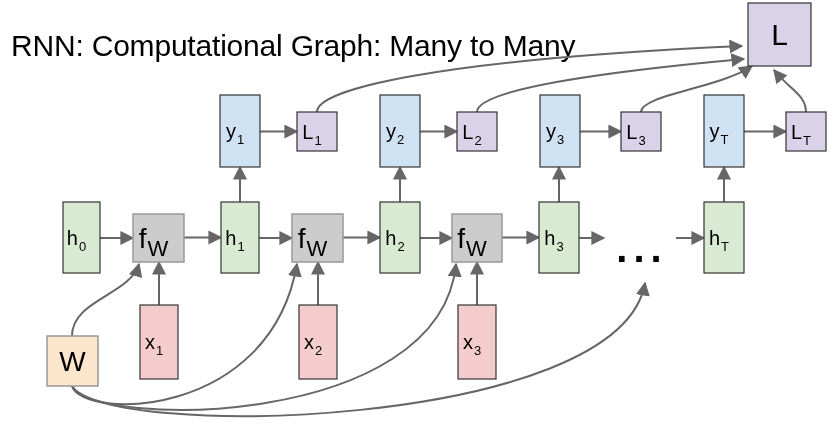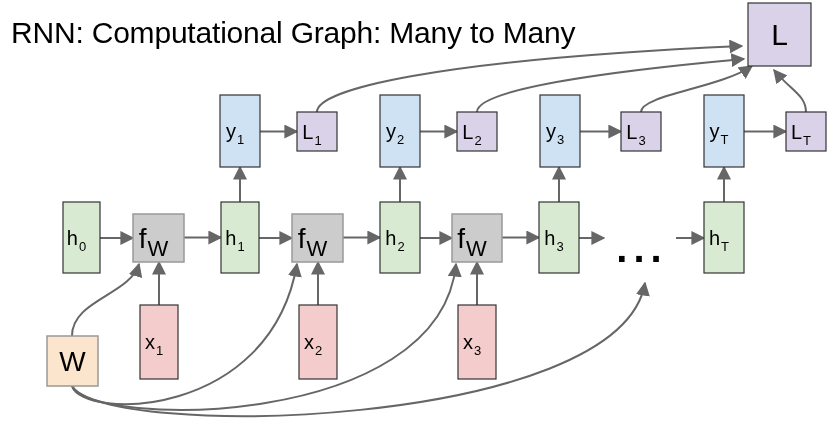--- a/index.html
+++ b/index.html
@@ -1,18 +1,18 @@
 <!DOCTYPE html>
 <html><head>
   <meta charset="utf-8">
   <style>
     html, body { margin: 0; padding: 0; background: #ffffff; }
     body { width: 835px; height: 433px; position: relative; overflow: hidden; font-family: "Liberation Sans", sans-serif; }
     #title {
-      position: absolute; left: 11px; top: 16px;
+      position: absolute; left: 11px; top: 29px;
       font-size: 30px; color: #000; white-space: nowrap; letter-spacing: -0.2px;
     }
     svg#diagram { position: absolute; left: 0; top: 0; }
     .node-label { font-family: "Liberation Sans", sans-serif; fill: #000; }
   </style>
 </head>
 <body>
 
 <div id="title">RNN: Computational Graph: Many to Many</div>
 

